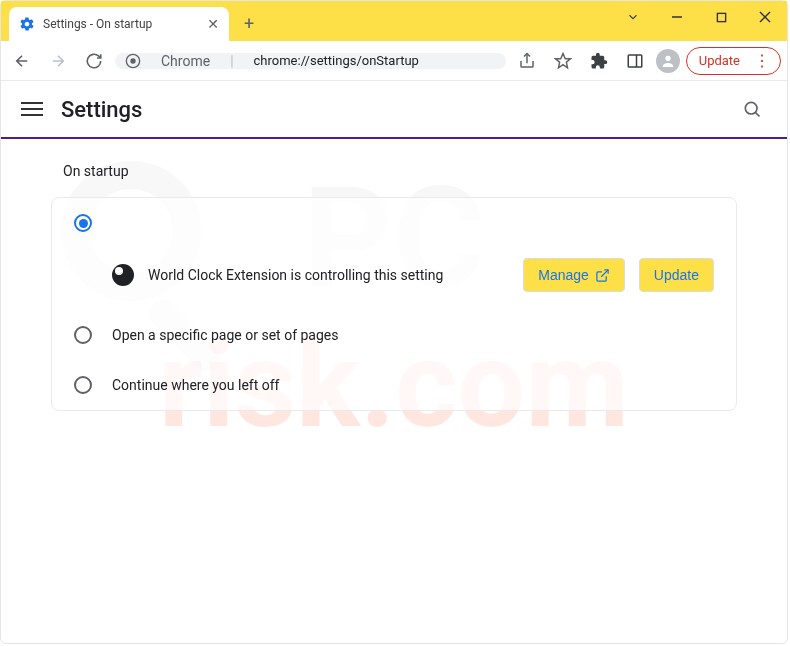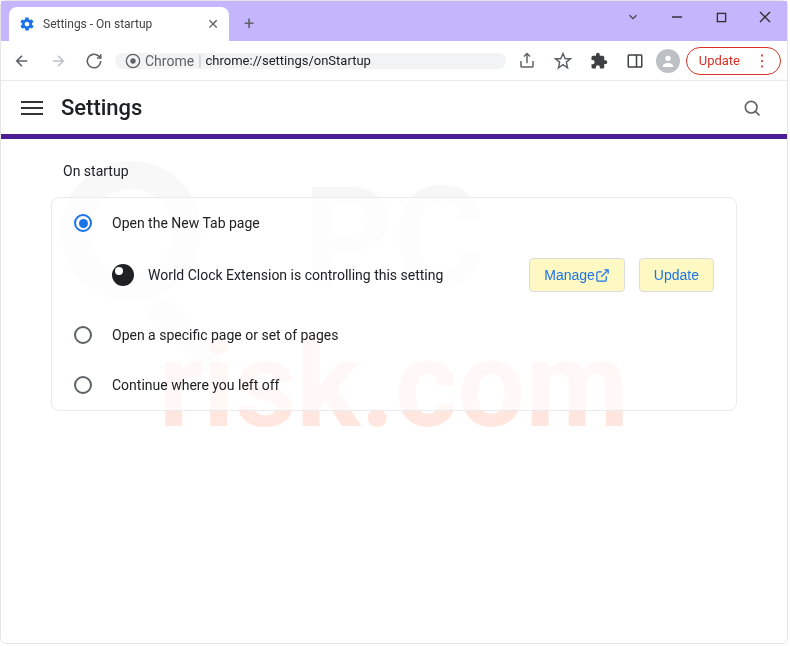--- a/index.html
+++ b/index.html
@@ -49,21 +49,21 @@
   width: 788px; height: 644px;
   border: 1px solid #e5e5e5;
   border-radius: 6px;
   position: relative;
   background: #fff;
   display: flex;
   flex-direction: column;
 }
 .titlebar {
   height: 40px;
-  background: #c4b5fd;
+  background: #fde047;
   display: flex;
   align-items: flex-end;
   position: relative;
 }
 .win-controls {
   position: absolute;
   right: 0; top: 0;
   display: flex;
   align-items: center;
   height: 32px;
@@ -119,21 +119,21 @@
 }
 .tbtn.disabled { color: #bdc1c6; }
 .addressbar {
   flex: 1;
   height: 16px;
   background: #f1f3f4;
   border-radius: 15px;
   display: flex;
   align-items: center;
   padding: 0 10px;
-  gap: 4px;
+  gap: 20px;
   font-size: 14px;
   color: #5f6368;
 }
 .addressbar .chrome-ico { color: #5f6368; }
 .addressbar .sep { color: #bdc1c6; }
 .addressbar .url { color: #202124; font-size: 13px; }
 .update-btn {
   height: 28px;
   border: 1px solid #d93025;
   border-radius: 14px;
@@ -151,21 +151,21 @@
   display: flex; align-items: center; justify-content: center;
   color: #fff;
 }
 
 
 .settings-header {
   height: 58px;
   display: flex;
   align-items: center;
   padding: 0 20px;
-  border-bottom: 5px solid #4c1d95;
+  border-bottom: 2px solid #4c1d95;
   position: relative;
   z-index: 2;
 }
 .hamburger {
   width: 22px;
   display: flex; flex-direction: column; gap: 4px;
 }
 .hamburger span { height: 2px; background: #333; display: block; }
 .settings-title {
   font-size: 22px;
@@ -230,25 +230,25 @@
   position: absolute; left: 3px; top: 3px;
   width: 8px; height: 8px;
   background: #fff;
   border-radius: 50%;
 }
 .ext-text { font-size: 14px; color: #202124; flex: 1; }
 .action-btn {
   height: 34px;
   border: 1px solid #dadce0;
   border-radius: 4px;
-  background: #fef9c3;
+  background: #fde047;
   color: #1a73e8;
   font-size: 14px;
   padding: 0 14px;
-  display: flex; align-items: center; 
+  display: flex; align-items: center; gap: 6px;
 }
 </style>
 </head>
 <body>
 
 <div class="window">
 
   <div class="titlebar">
     <div class="tab">
       <svg class="favicon" viewBox="0 0 24 24" fill="#1a73e8">
@@ -366,21 +366,20 @@
           <line x1="21" y1="21" x2="16" y2="16"></line>
         </svg>
     </div>
   </div>
 
   <div class="content">
     <div class="section-title">On startup</div>
     <div class="card">
       <div class="option-row">
         <div class="radio selected"></div>
-        <span>Open the New Tab page</span>
       </div>
       <div class="ext-row">
         <div class="ext-icon"></div>
         <div class="ext-text">World Clock Extension is controlling this setting</div>
         <button class="action-btn">
           <span>Manage</span>
           <svg width="15" height="15" viewBox="0 0 24 24" fill="none" stroke="#1a73e8" stroke-width="2">
               <path d="M18 13v6a2 2 0 01-2 2H5a2 2 0 01-2-2V8a2 2 0 012-2h6"></path>
               <path d="M15 3h6v6"></path>
               <path d="M10 14L21 3"></path>

